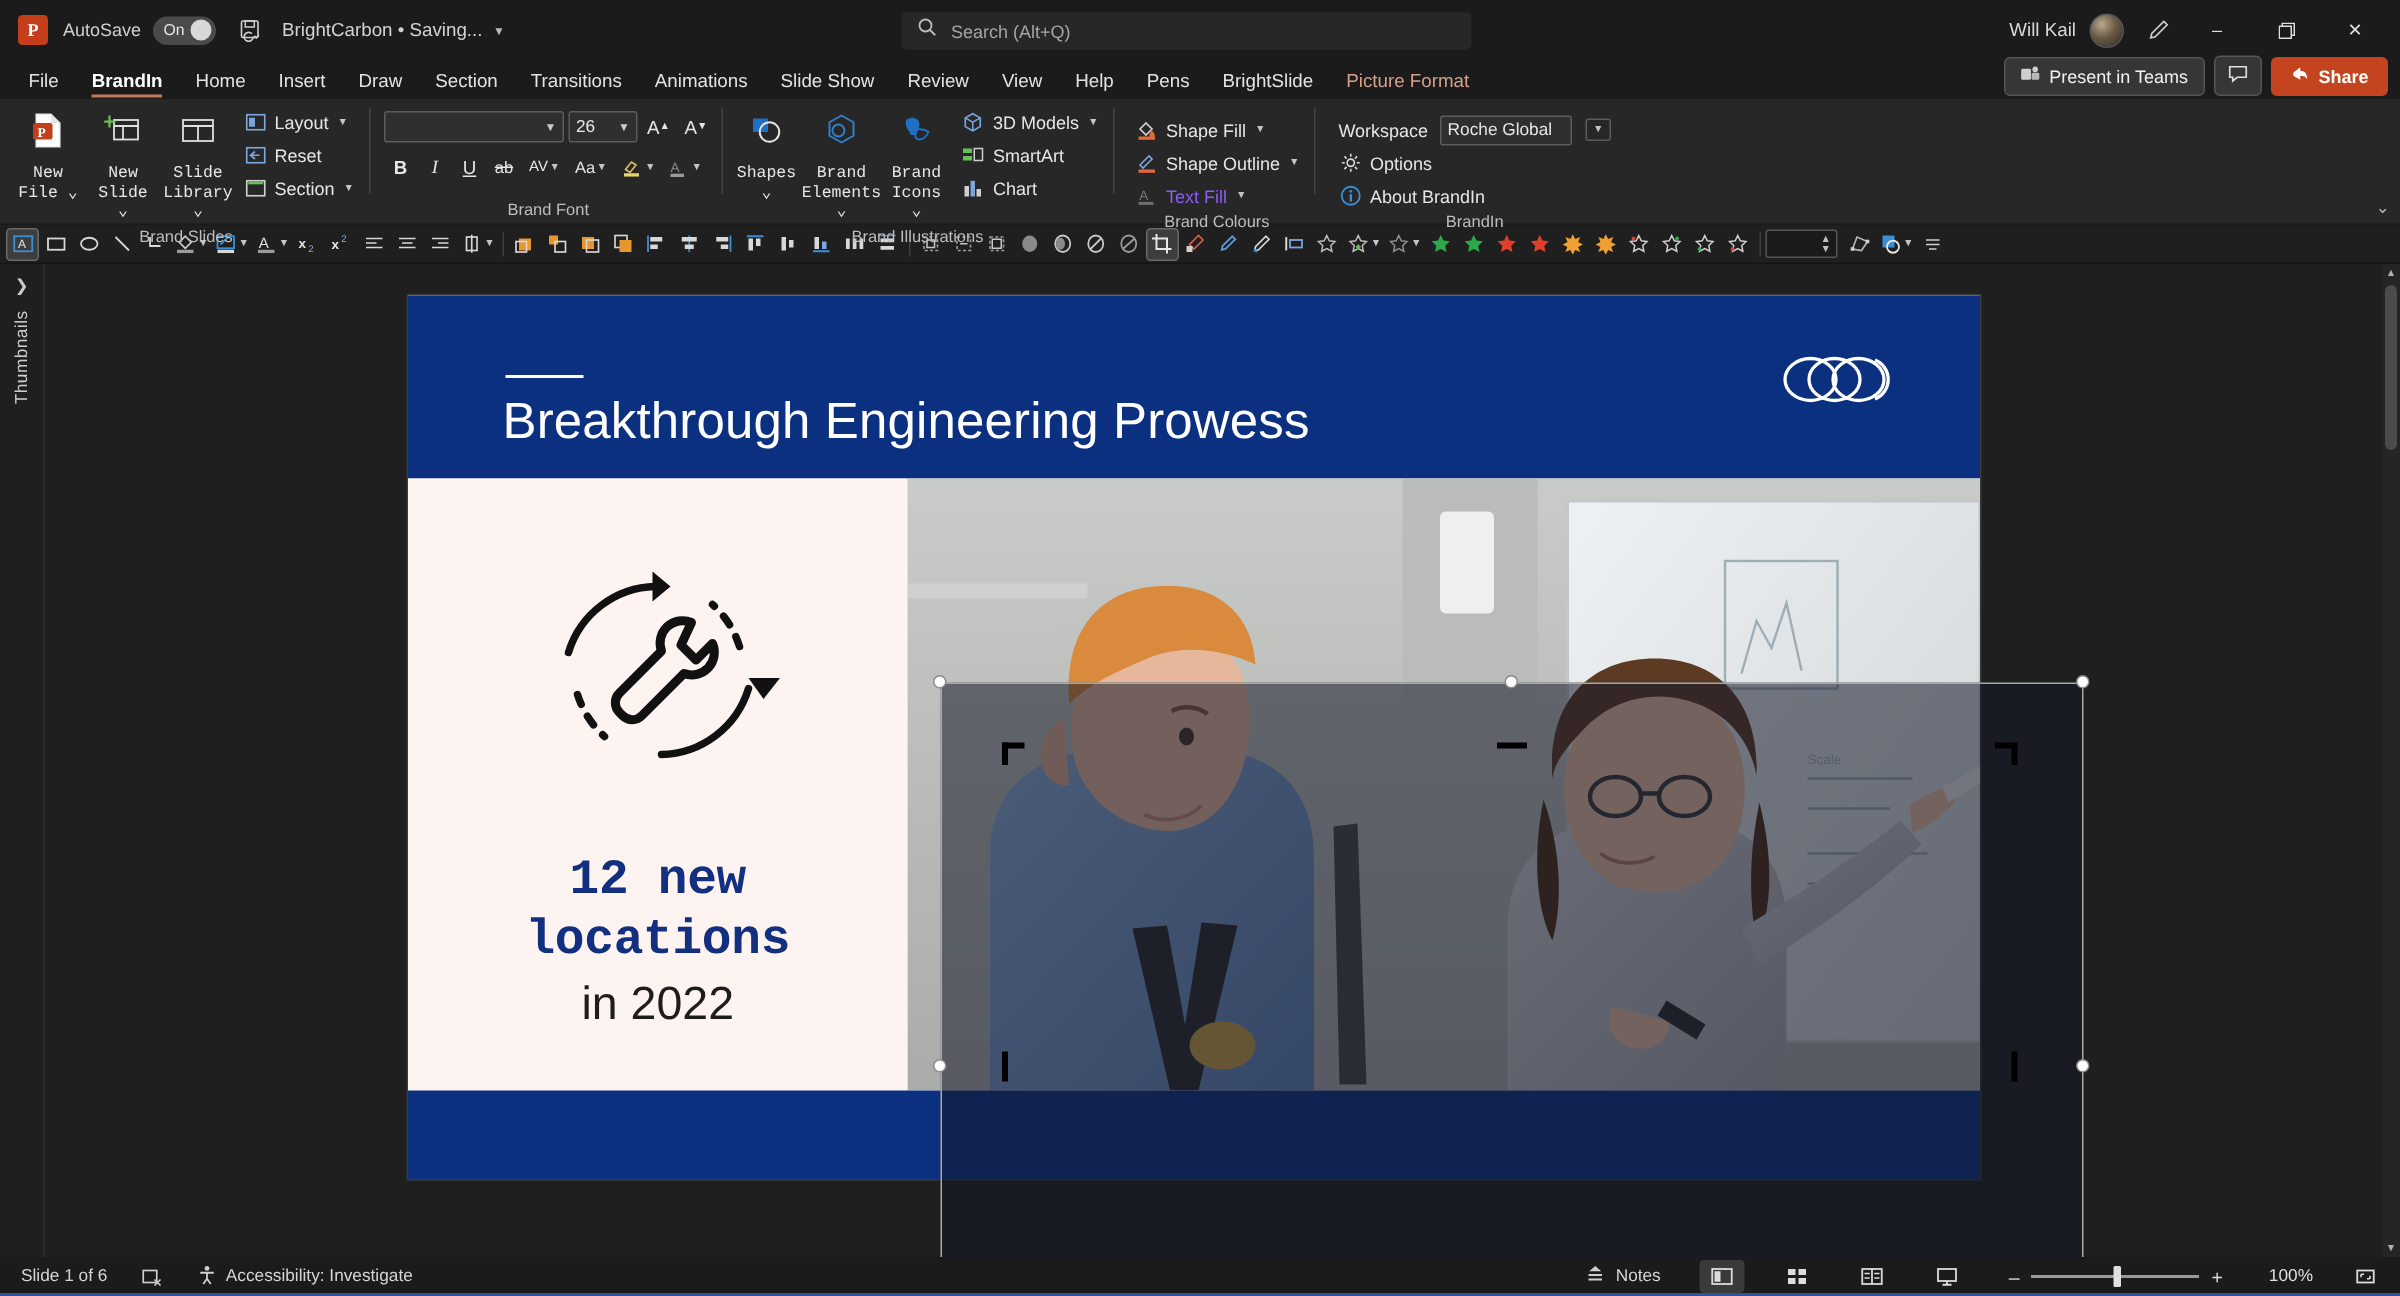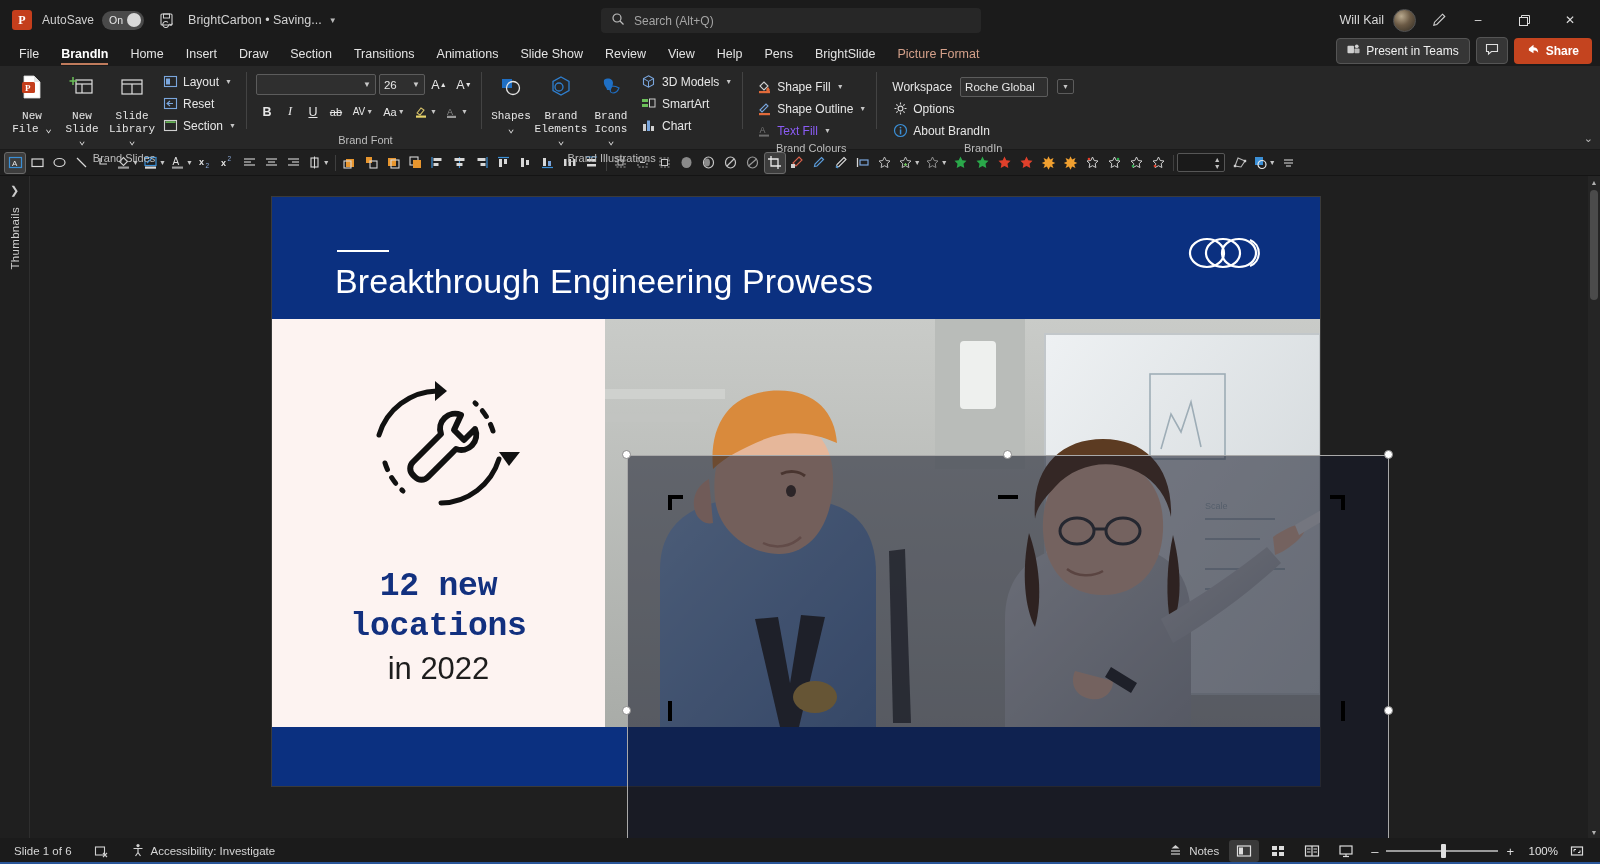--- a/index.html
+++ b/index.html
@@ -190,21 +190,21 @@
     background: #ffffff; border: 1px solid #8a8a8a; margin: -5px 0 0 -5px;
   }
   .sel-border { position: absolute; inset: 0; border: 1px solid #a9a9a9; }
 
   
   .statusbar {
     height: 26px; background: #1b1b1b; display: flex; align-items: center;
     padding: 0 8px; flex: none; font-size: 11.5px; color: #d5d5d5; gap: 10px;
   }
   .sb-item { display: flex; align-items: center; gap: 6px; padding: 2px 6px; border-radius: 3px; cursor: default; }
-  .sb-right { margin-left: auto; display: flex; align-items: center; gap: 4px; }
+  .sb-right { margin-left: auto; display: flex; align-items: center; gap: 20px; }
   .viewbtn { width: 30px; height: 22px; display: flex; align-items: center; justify-content: center; border-radius: 3px; }
   .viewbtn.active { background: #3a3a3a; }
   .zoomslider { display: flex; align-items: center; gap: 8px; margin: 0 6px; }
   .ztrack { width: 112px; height: 2px; background: #9a9a9a; position: relative; }
   .zthumb { position: absolute; left: 49%; top: -6px; width: 5px; height: 14px; background: #e0e0e0; border-radius: 1px; }
   .zpct { font-size: 11.5px; color: #e0e0e0; min-width: 34px; text-align: right; }
 
   
   .vscroll { position: absolute; right: 0; top: 0; bottom: 0; width: 12px; background: #252525; }
   .vthumb { position: absolute; left: 2px; right: 2px; top: 2px; height: 80px; background: #4b4b4b; border-radius: 4px; }

